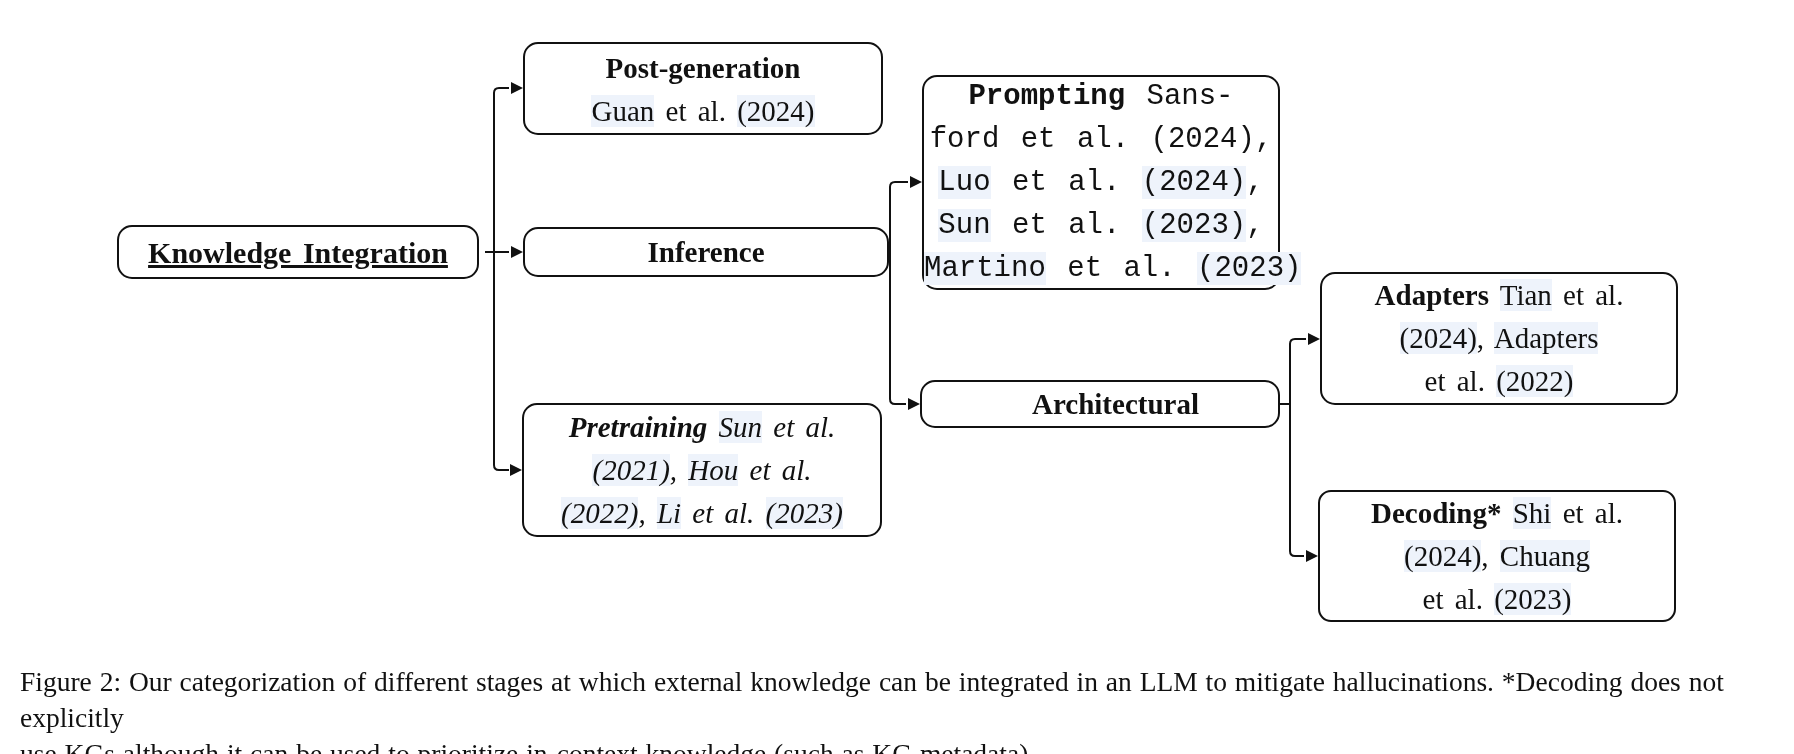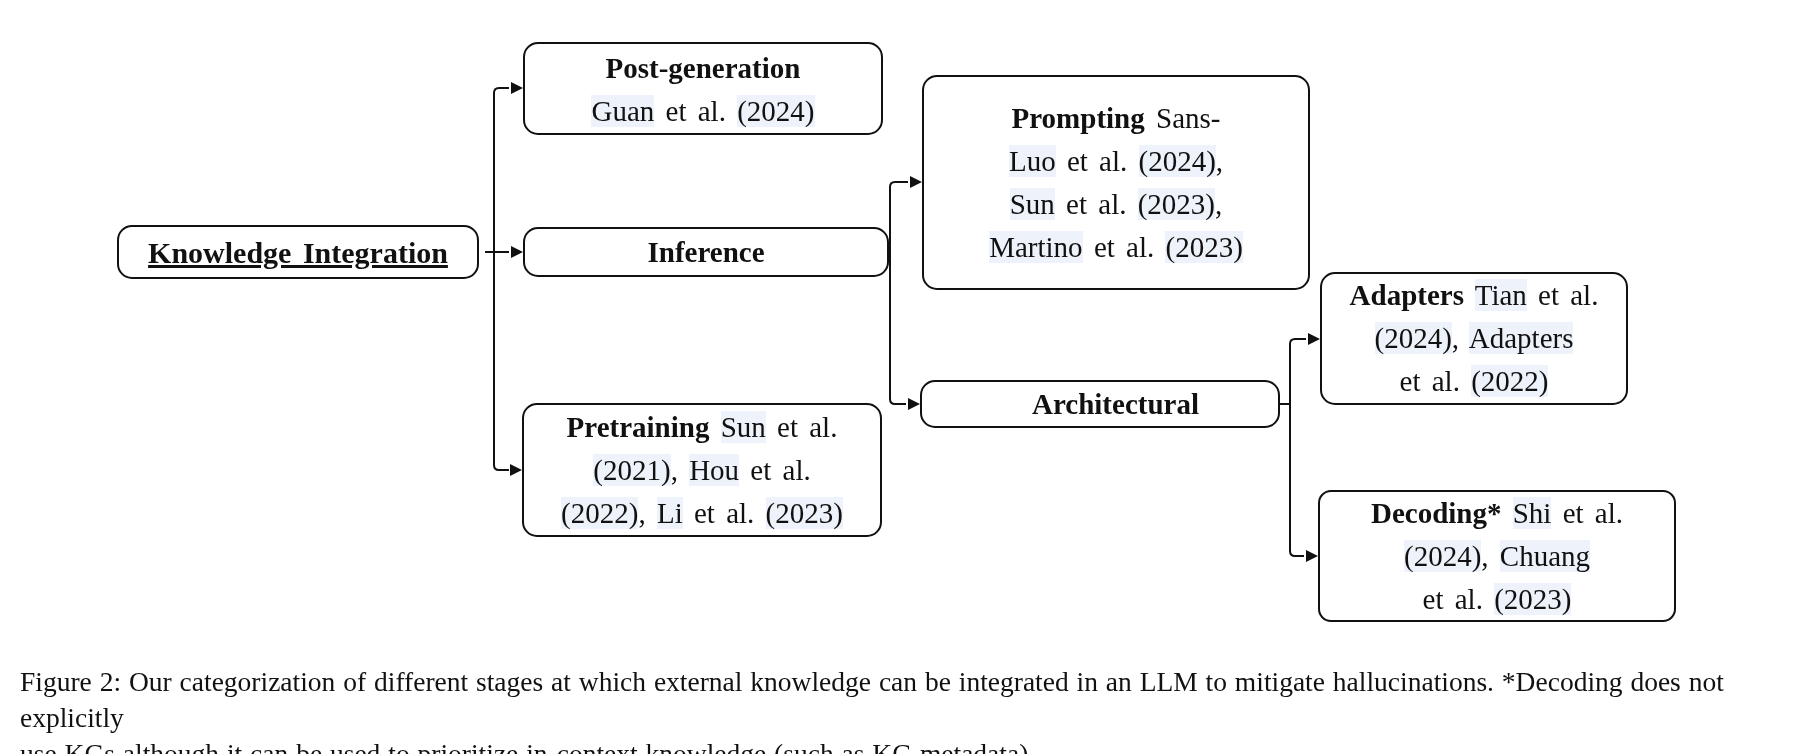--- a/index.html
+++ b/index.html
@@ -61,38 +61,39 @@
 
   <div class="node" style="left:523px;top:42px;width:360px;height:93px;justify-content:flex-end;">
     <div class="line"><span class="b">Post-generation</span></div>
     <div class="line"><span class="c">Guan</span><span> et al. </span><span class="c">(2024)</span></div>
   </div>
 
   <div class="node" style="left:523px;top:227px;width:366px;height:50px;">
     <div class="line"><span class="b">Inference</span></div>
   </div>
 
-  <div class="node" style="left:522px;top:403px;width:360px;height:134px;">
+  <div class="node" style="left:522px;top:403px;width:360px;height:134px;font-style:italic;">
     <div class="line"><span class="b">Pretraining</span><span> </span><span class="c">Sun</span><span> et al.</span></div>
     <div class="line"><span class="c">(2021)</span><span>, </span><span class="c">Hou</span><span> et al.</span></div>
     <div class="line"><span class="c">(2022)</span><span>, </span><span class="c">Li</span><span> et al. </span><span class="c">(2023)</span></div>
   </div>
 
-  <div class="node" style="left:922px;top:75px;width:388px;height:215px;">
+  <div class="node" style="left:922px;top:75px;width:358px;height:215px;font-family:Liberation Mono, monospace;">
     <div class="line"><span class="b">Prompting</span><span> Sans-</span></div>
+    <div class="line"><span>ford et al. (2024),</span></div>
     <div class="line"><span class="c">Luo</span><span> et al. </span><span class="c">(2024)</span><span>,</span></div>
     <div class="line"><span class="c">Sun</span><span> et al. </span><span class="c">(2023)</span><span>,</span></div>
     <div class="line"><span class="c">Martino</span><span> et al. </span><span class="c">(2023)</span></div>
   </div>
 
   <div class="node" style="left:920px;top:380px;width:360px;height:48px;padding-left:31px;">
     <div class="line"><span class="b">Architectural</span></div>
   </div>
 
-  <div class="node" style="left:1320px;top:272px;width:308px;height:133px;">
+  <div class="node" style="left:1320px;top:272px;width:358px;height:133px;">
     <div class="line"><span class="b">Adapters</span><span> </span><span class="c">Tian</span><span> et al.</span></div>
     <div class="line"><span class="c">(2024)</span><span>, </span><span class="c">Adapters</span></div>
     <div class="line"><span>et al. </span><span class="c">(2022)</span></div>
   </div>
 
   <div class="node" style="left:1318px;top:490px;width:358px;height:132px;border-radius:13px;">
     <div class="line"><span class="b">Decoding*</span><span> </span><span class="c">Shi</span><span> et al.</span></div>
     <div class="line"><span class="c">(2024)</span><span>, </span><span class="c">Chuang</span></div>
     <div class="line"><span>et al. </span><span class="c">(2023)</span></div>
   </div>

